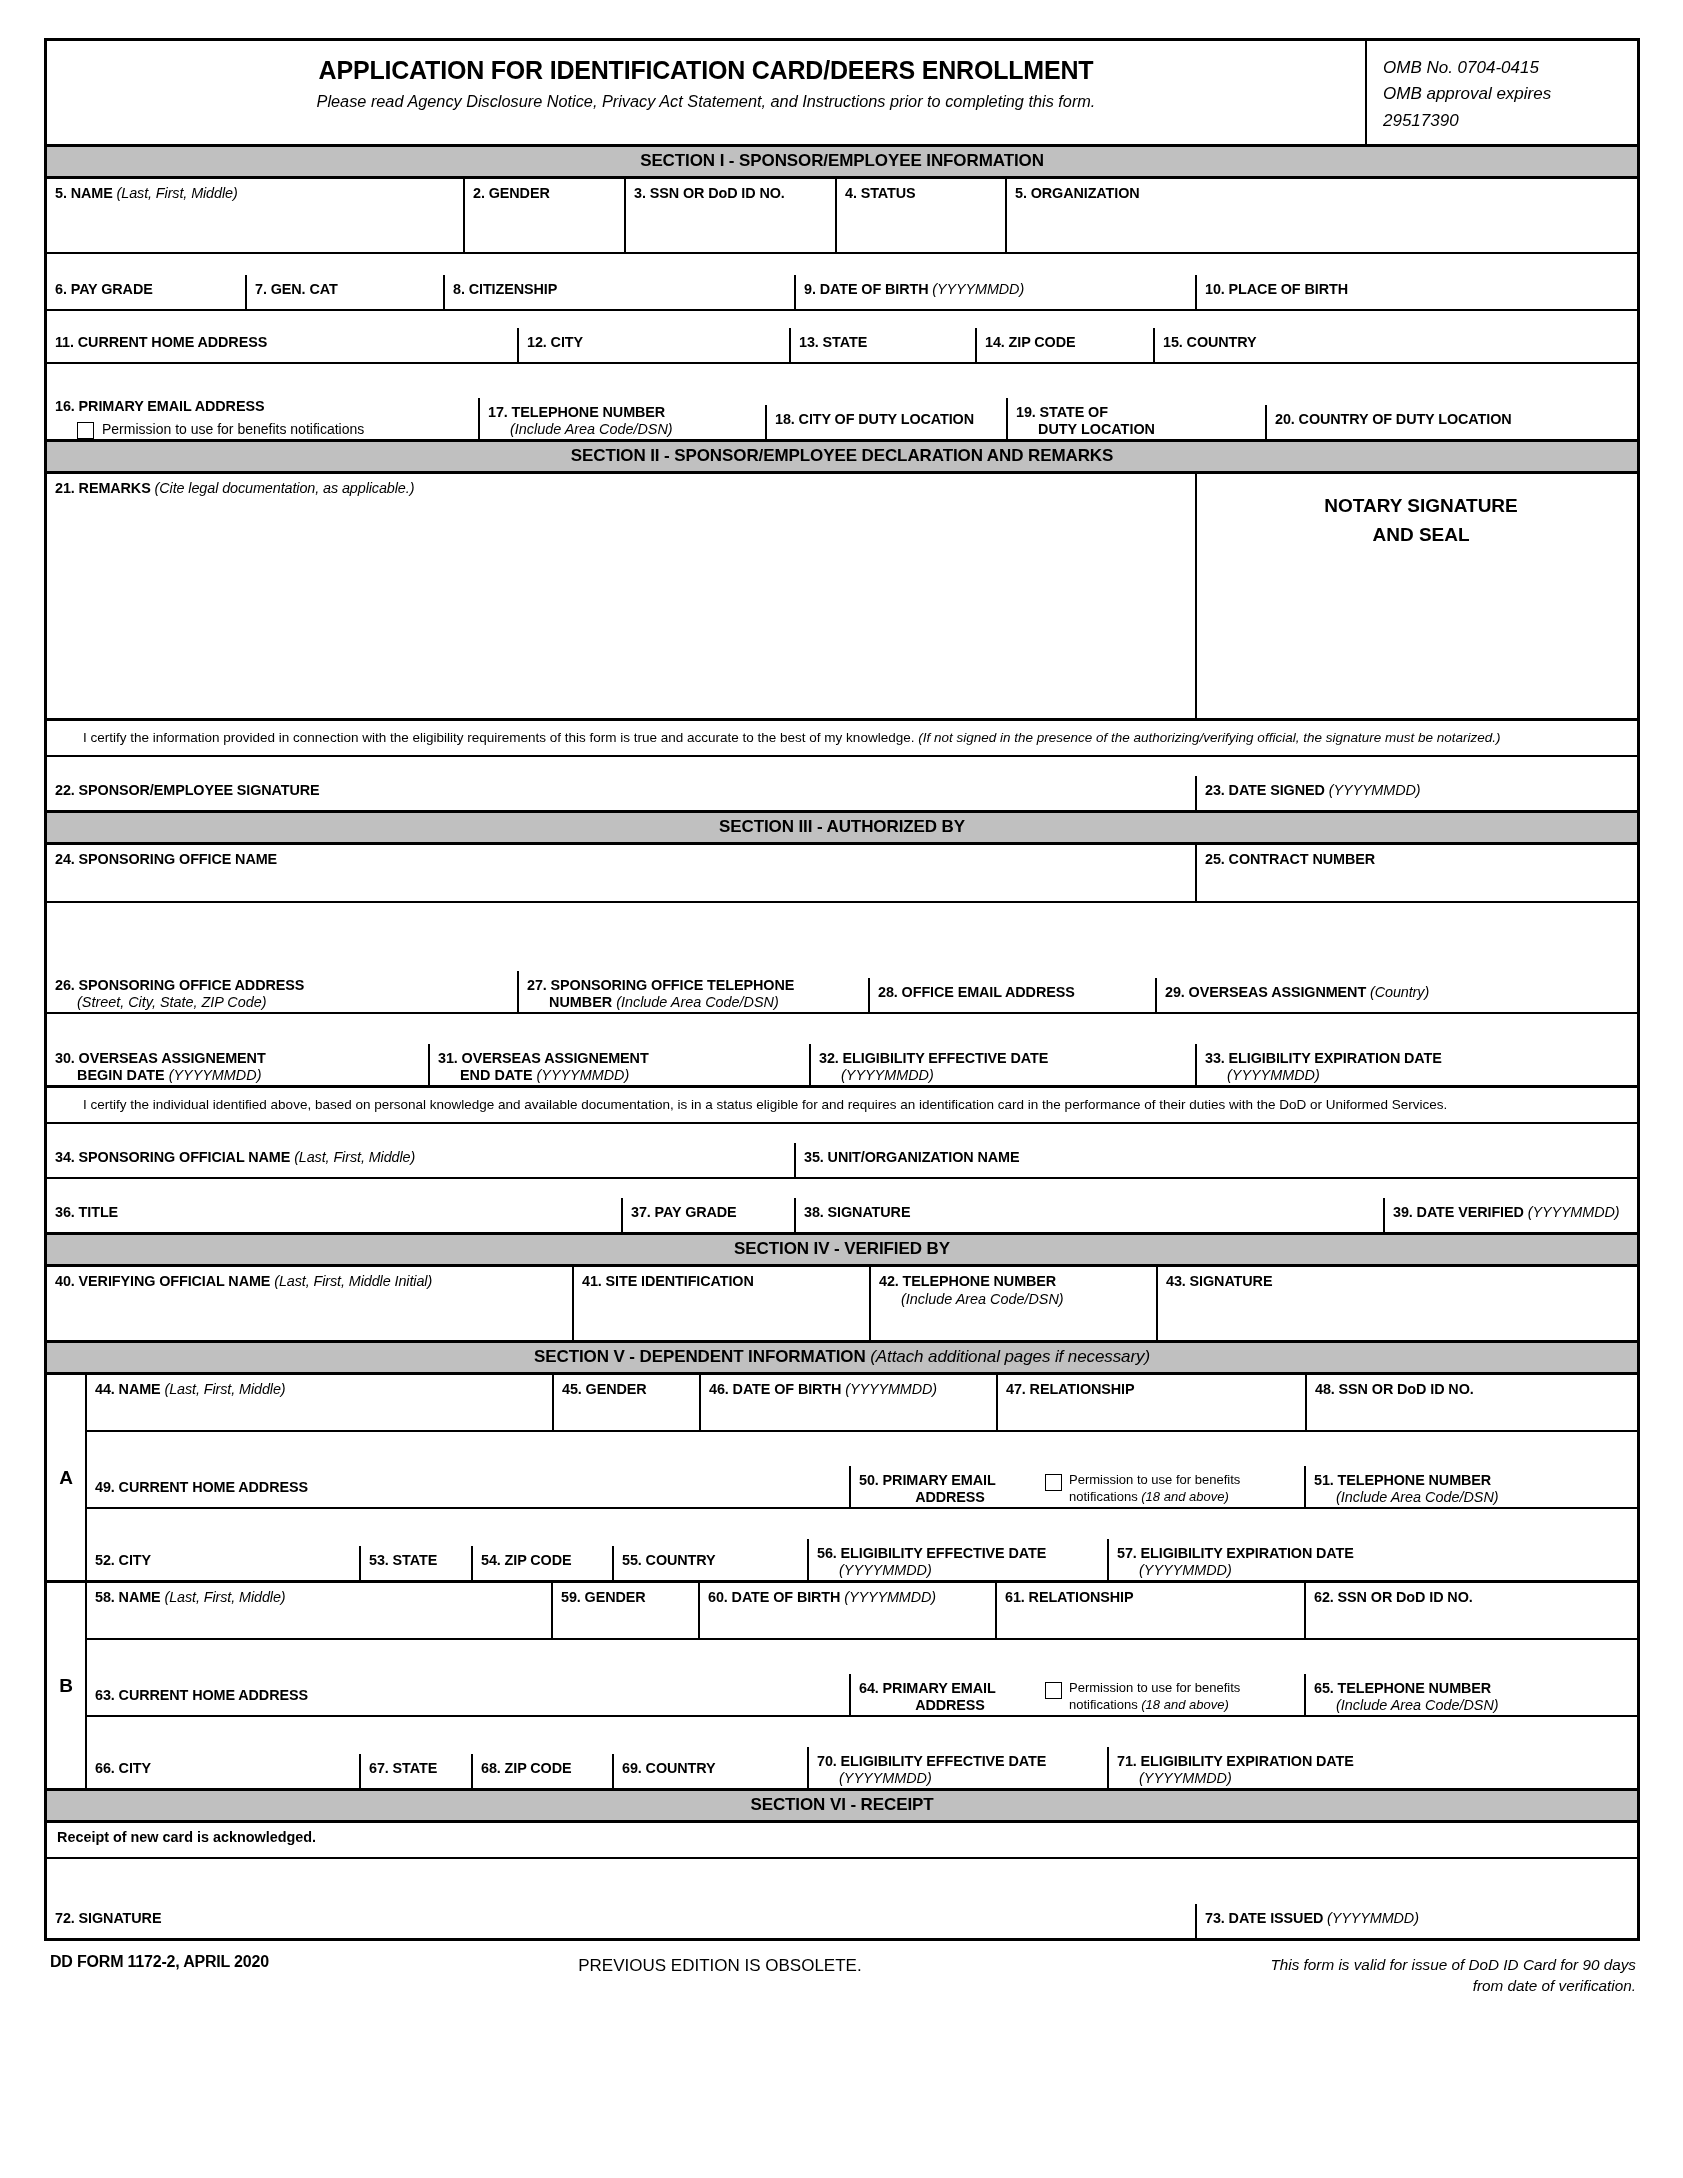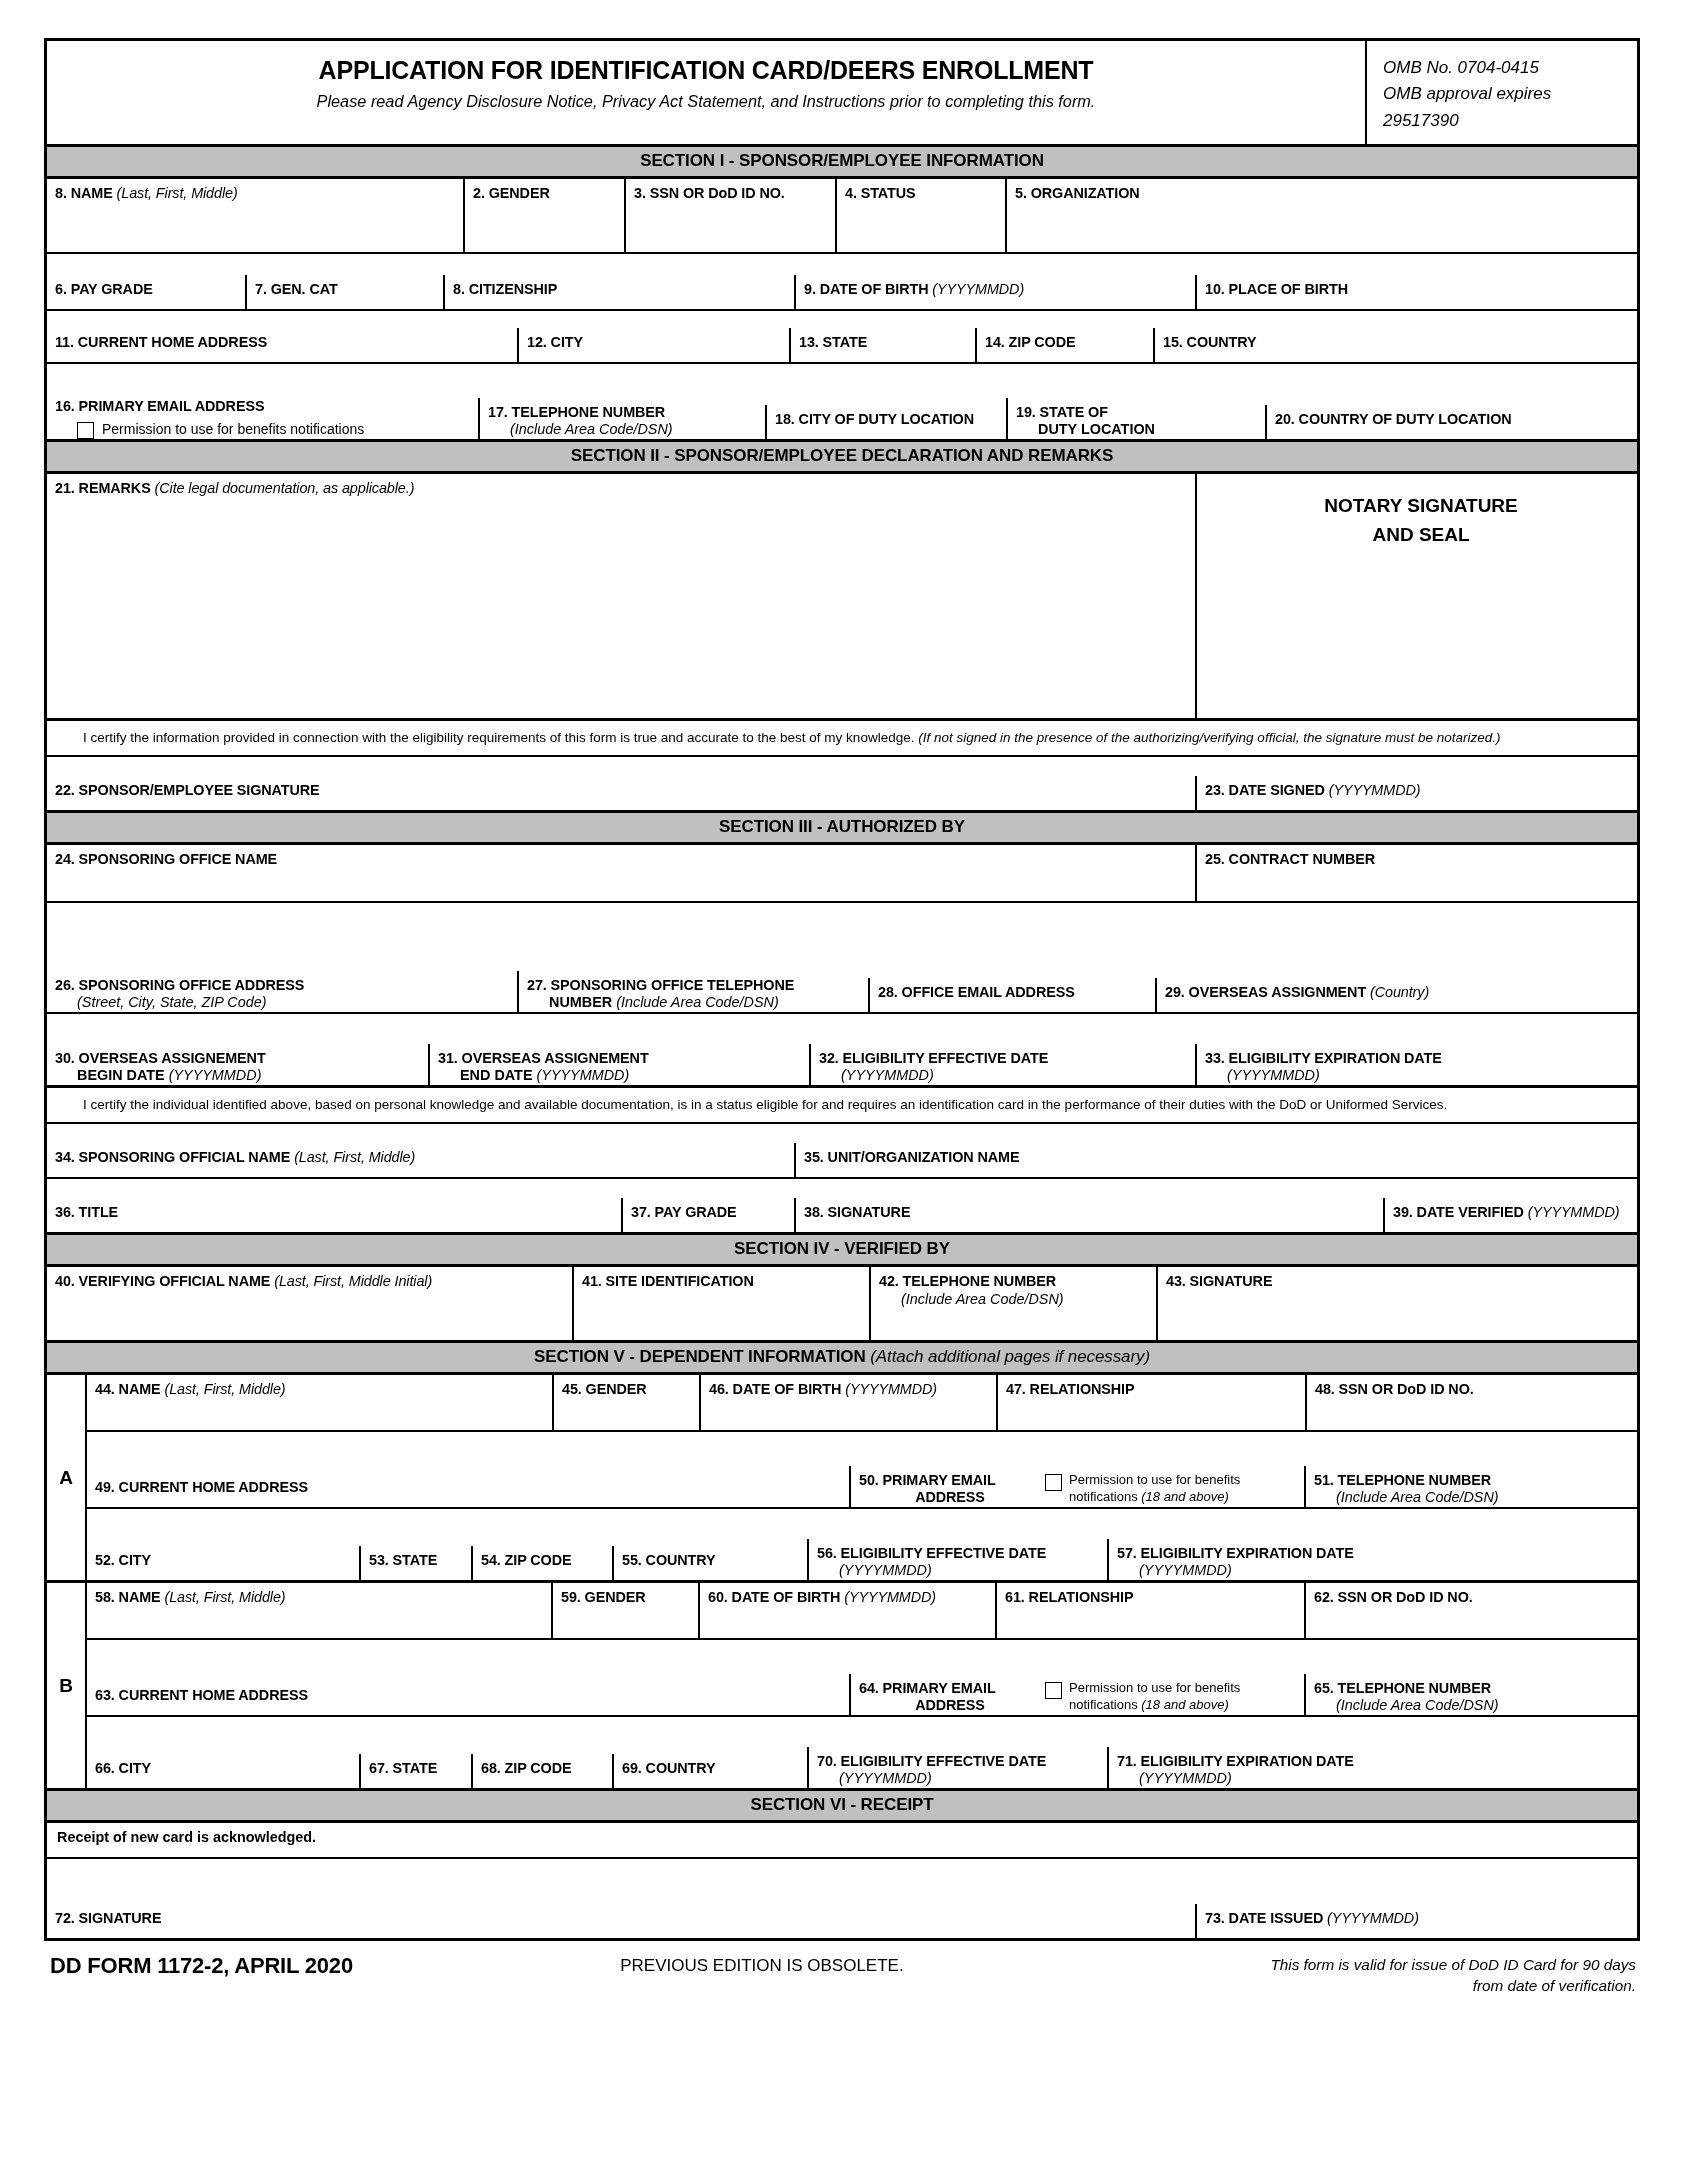--- a/index.html
+++ b/index.html
@@ -144,21 +144,21 @@
   }
   .dep-body { flex: 1 1 auto; }
 
   
   .footer {
     display: flex;
     align-items: flex-start;
     padding: 12px 4px 0 6px;
     width: 1596px;
   }
-  .ff-left { font-size: 22px; font-weight: bold; letter-spacing: -0.2px; }
+  .ff-left { font-size: 16px; font-weight: bold; letter-spacing: -0.2px; }
   .ff-mid { flex: 1 1 auto; text-align: center; font-size: 17px; padding-top: 3px; }
   .ff-right { width: 465px; text-align: right; font-size: 15.3px; font-style: italic; line-height: 1.35; padding-top: 2px; }
 </style>
 </head>
 <body>
 
 <div class="form">
 
   <div class="header">
     <div class="header-main">
@@ -169,21 +169,21 @@
       <div>OMB No. 0704-0415</div>
       <div>OMB approval expires</div>
       <div>29517390</div>
     </div>
   </div>
 
   <div class="secbar">SECTION I - SPONSOR/EMPLOYEE INFORMATION</div>
 
   <div class="row" style="min-height:73px;">
     <div class="cell" style="width:416px;">
-      <div class="lbl"><span>8. NAME</span>
+      <div class="lbl"><span>5. NAME</span>
         <span class="it">(Last, First, Middle)</span></div>
     </div>
     <div class="cell" style="width:161px;">
       <div class="lbl">2. GENDER</div>
     </div>
     <div class="cell" style="width:211px;">
       <div class="lbl">3. SSN OR DoD ID NO.</div>
     </div>
     <div class="cell" style="width:170px;">
       <div class="lbl">4. STATUS</div>

